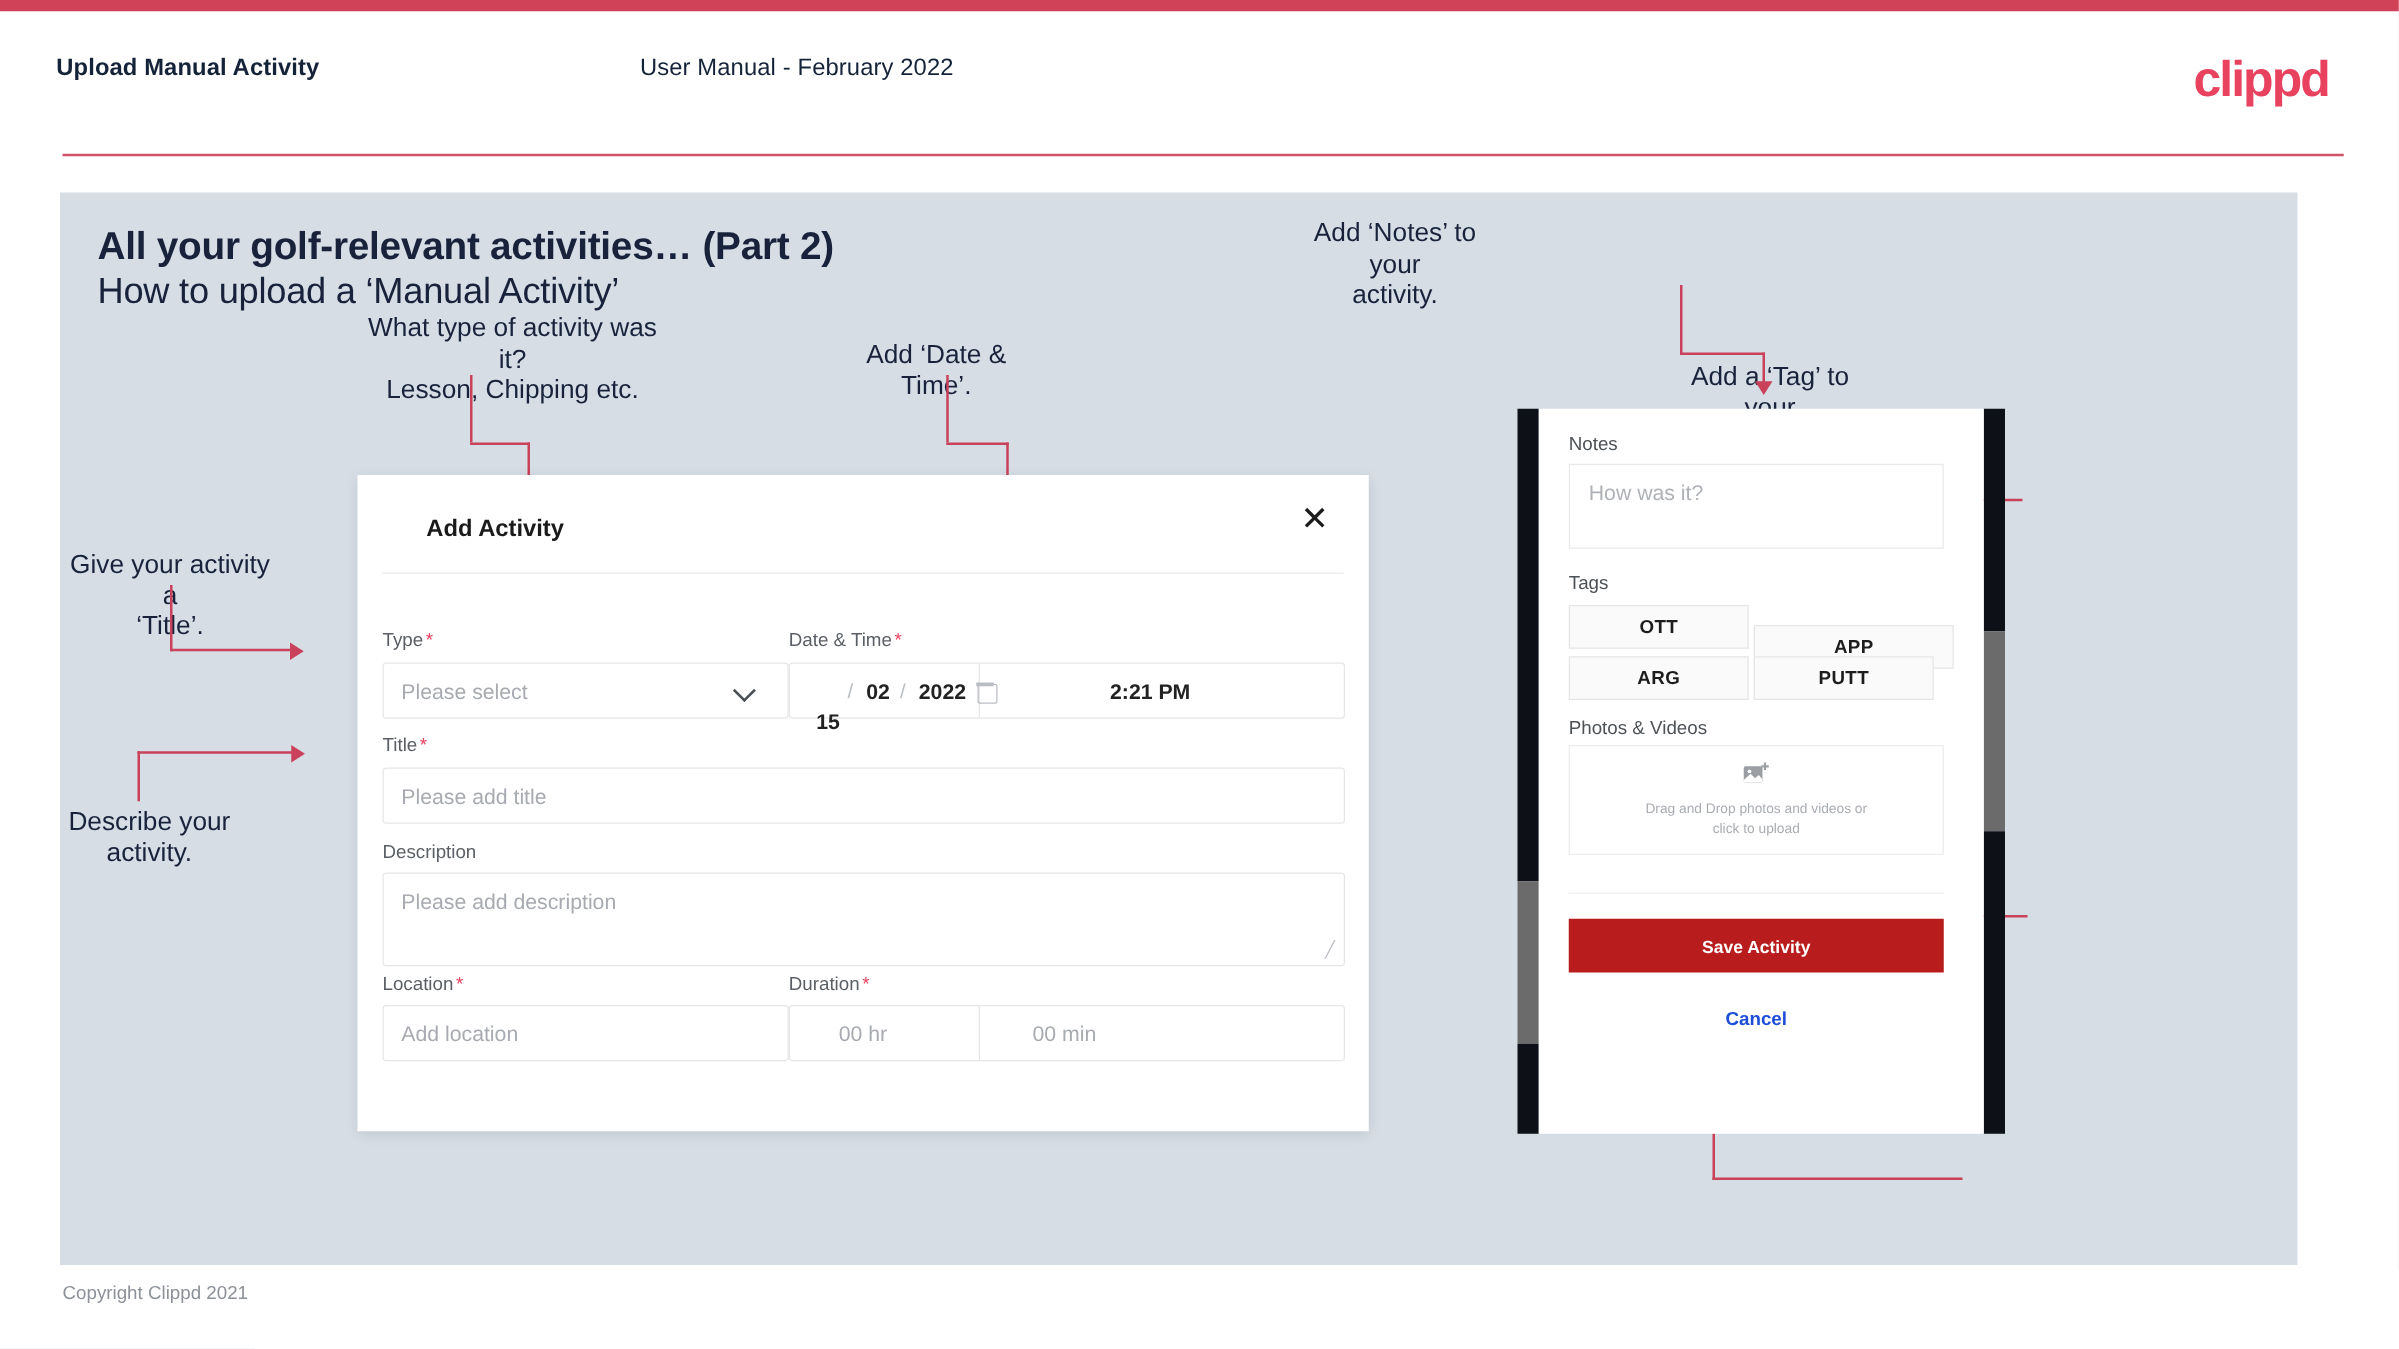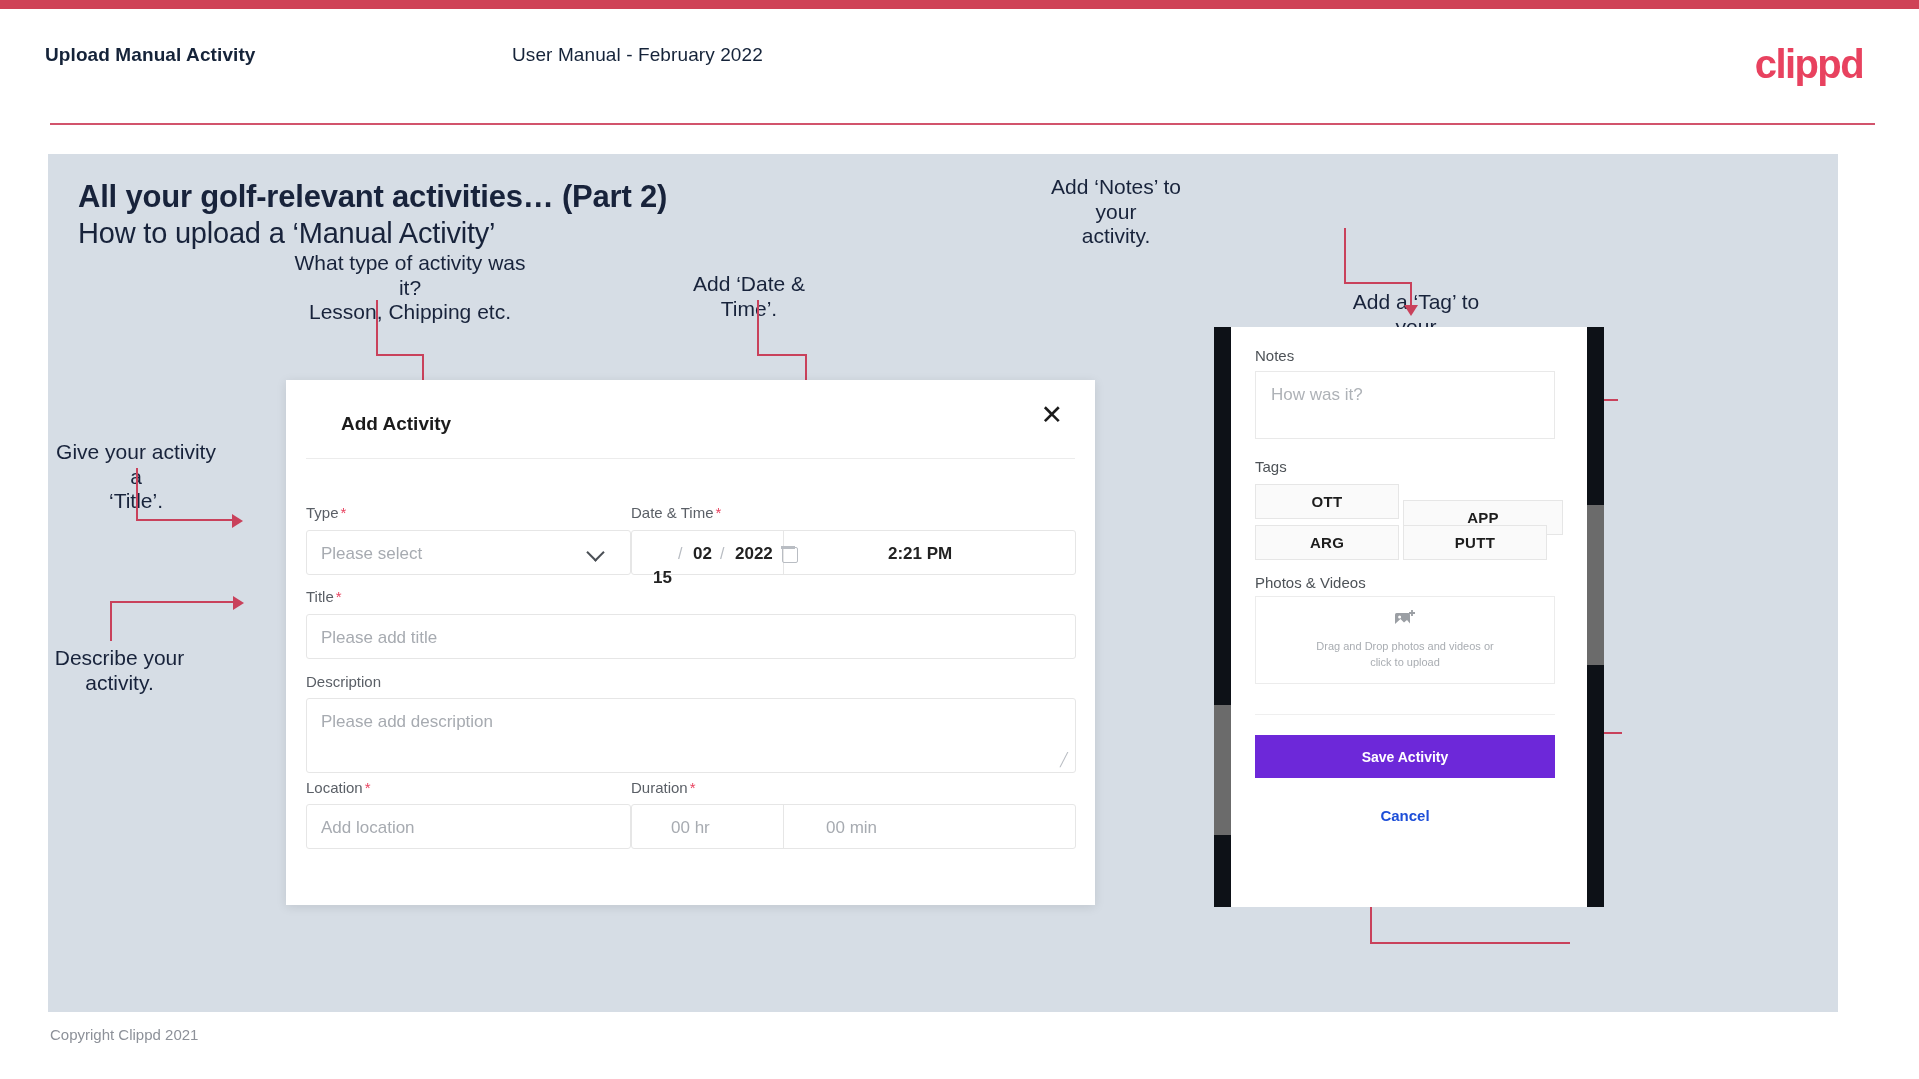--- a/index.html
+++ b/index.html
@@ -115,21 +115,21 @@
     box-sizing:border-box;display:flex;align-items:center;justify-content:center;
     font-size:15px;font-weight:700;color:#1d1d1d;letter-spacing:.3px;
   }
   .drop{
     position:absolute;border:1px solid #ececec;background:#fff;box-sizing:border-box;
     display:flex;flex-direction:column;align-items:center;justify-content:center;
   }
   .drop-txt{font-size:11px;color:#a9adb2;text-align:center;line-height:1.45;}
   .p-rule{position:absolute;background:#efefef;height:1px;}
   .save-btn{
-    position:absolute;background:#6d28d9;display:flex;align-items:center;justify-content:center;
+    position:absolute;background:#b91c1c;display:flex;align-items:center;justify-content:center;
     color:#fff;font-size:14px;font-weight:700;cursor:pointer;
   }
   .cancel-btn{
     position:absolute;text-align:center;font-size:15px;font-weight:700;color:#1d4ed8;cursor:pointer;
   }
 </style>
 </head>
 <body>
 
 <div class="topstripe"></div>

